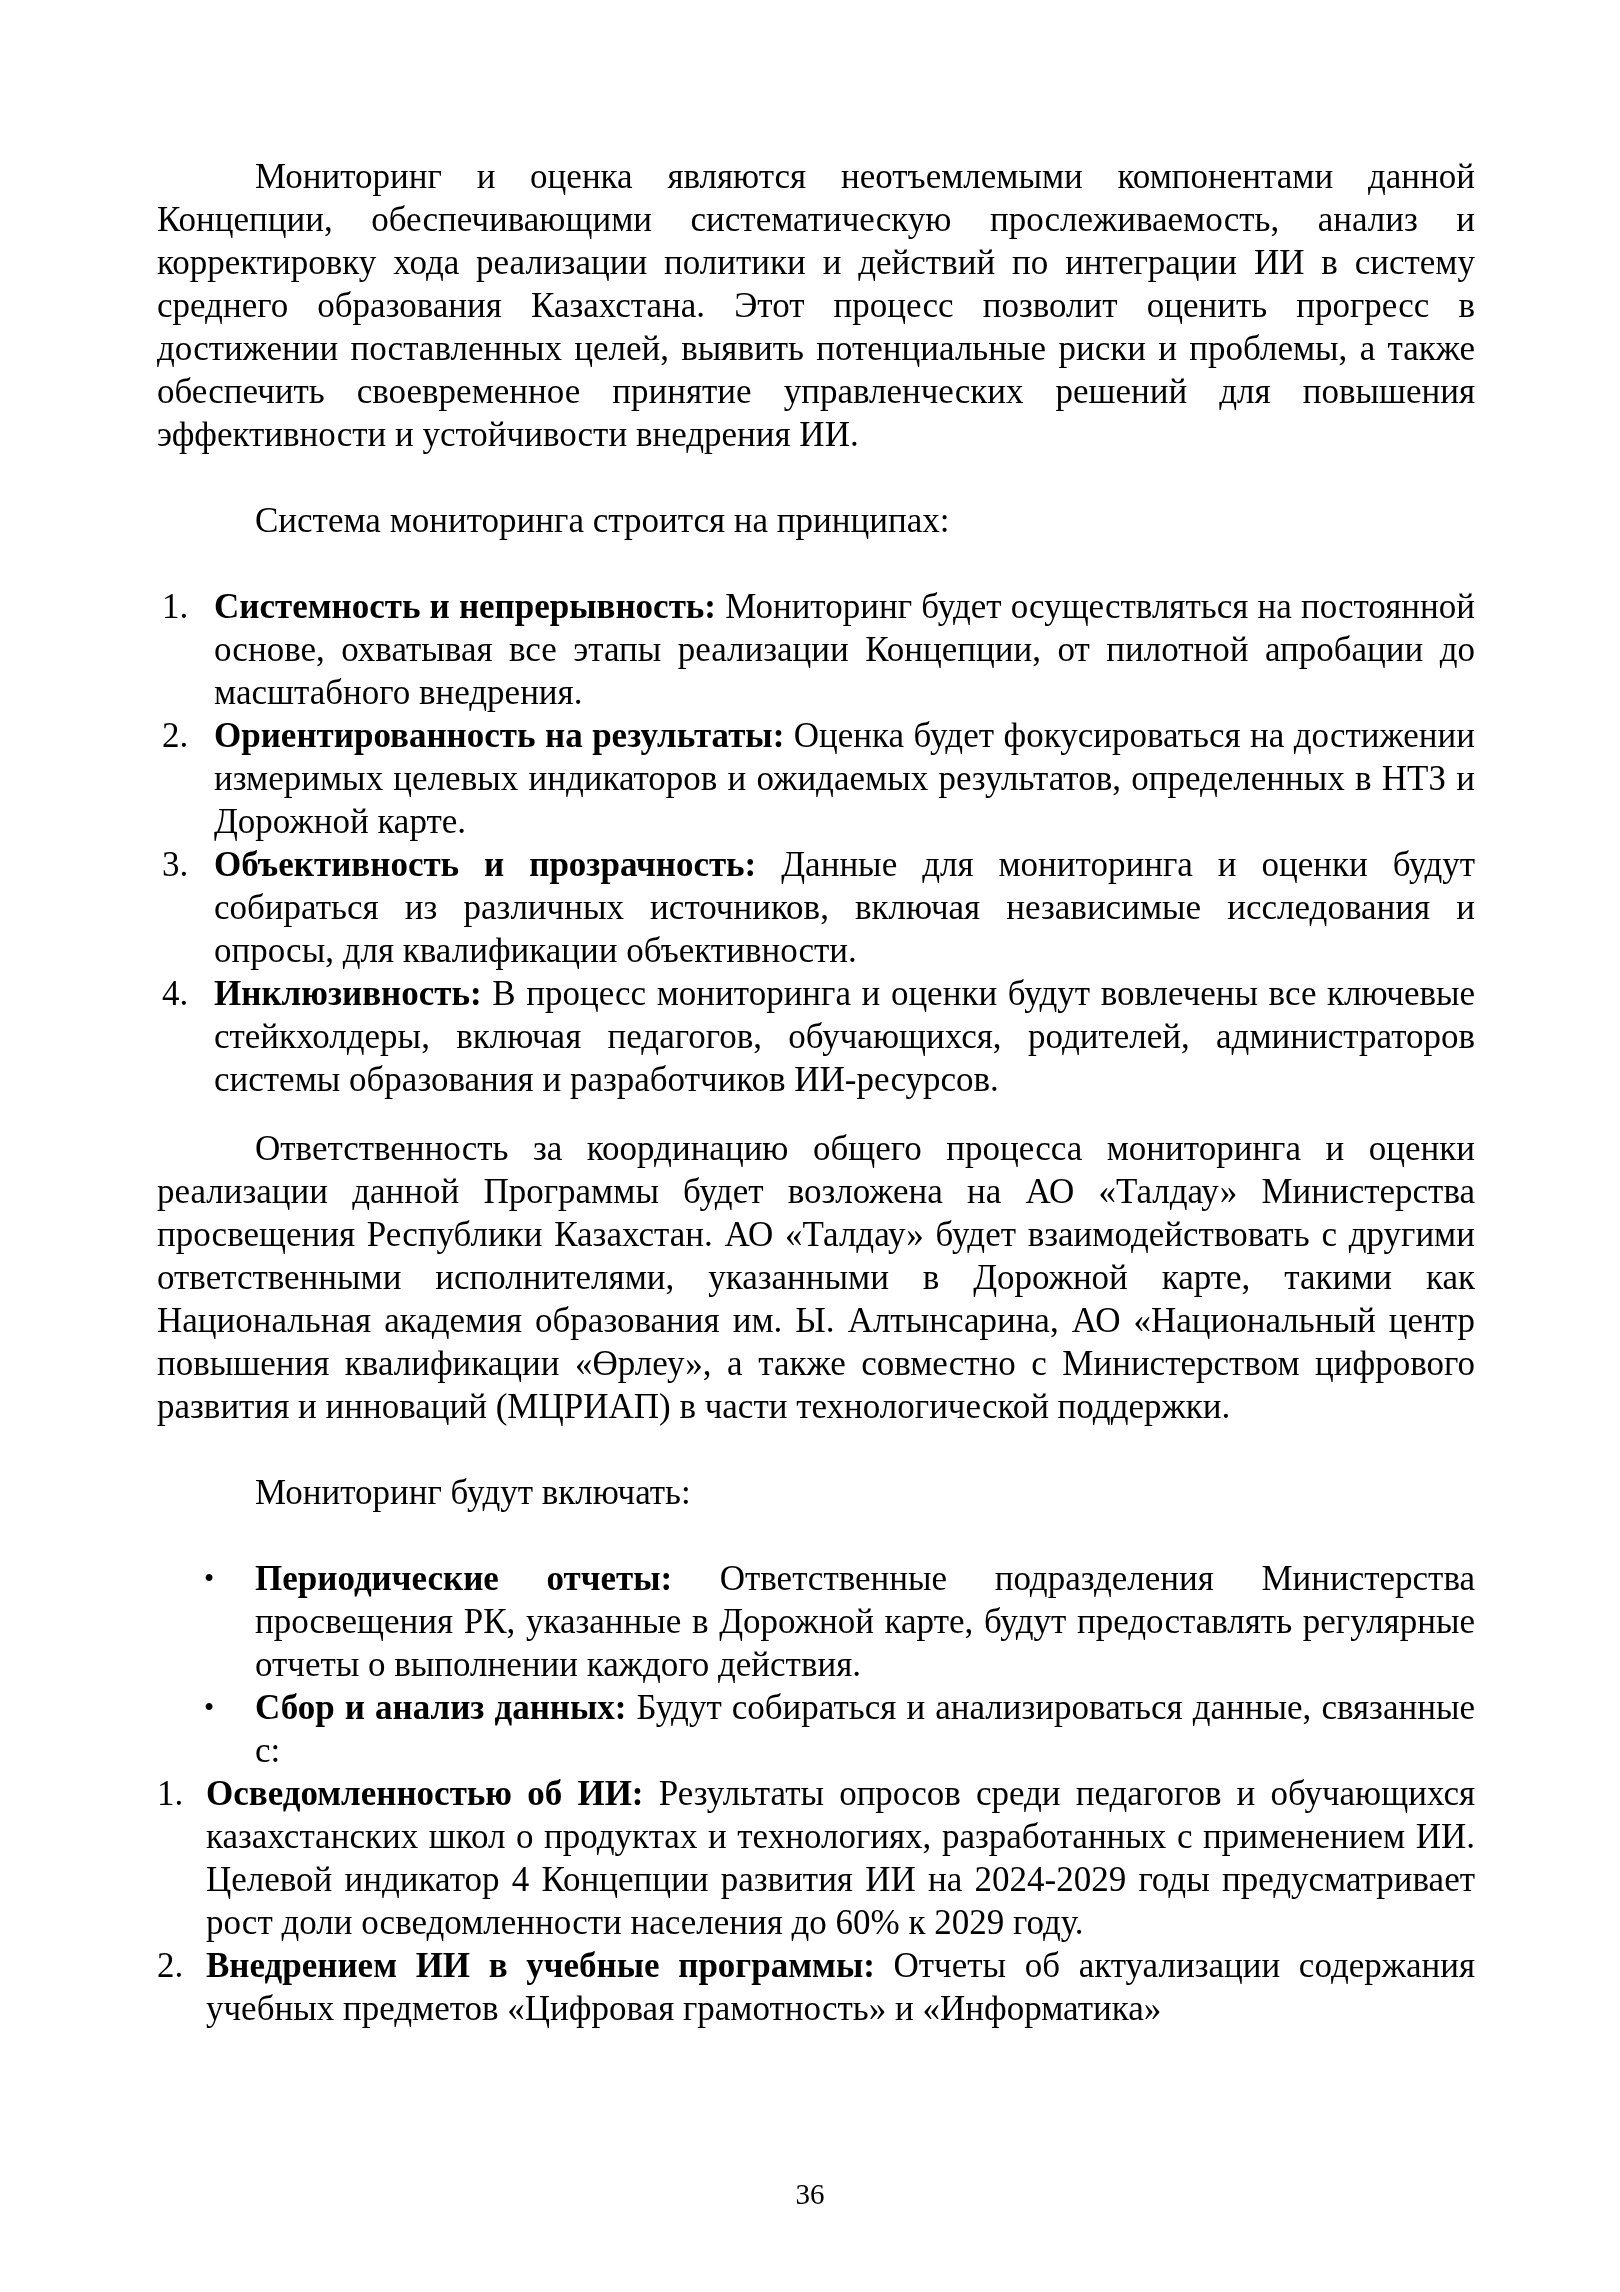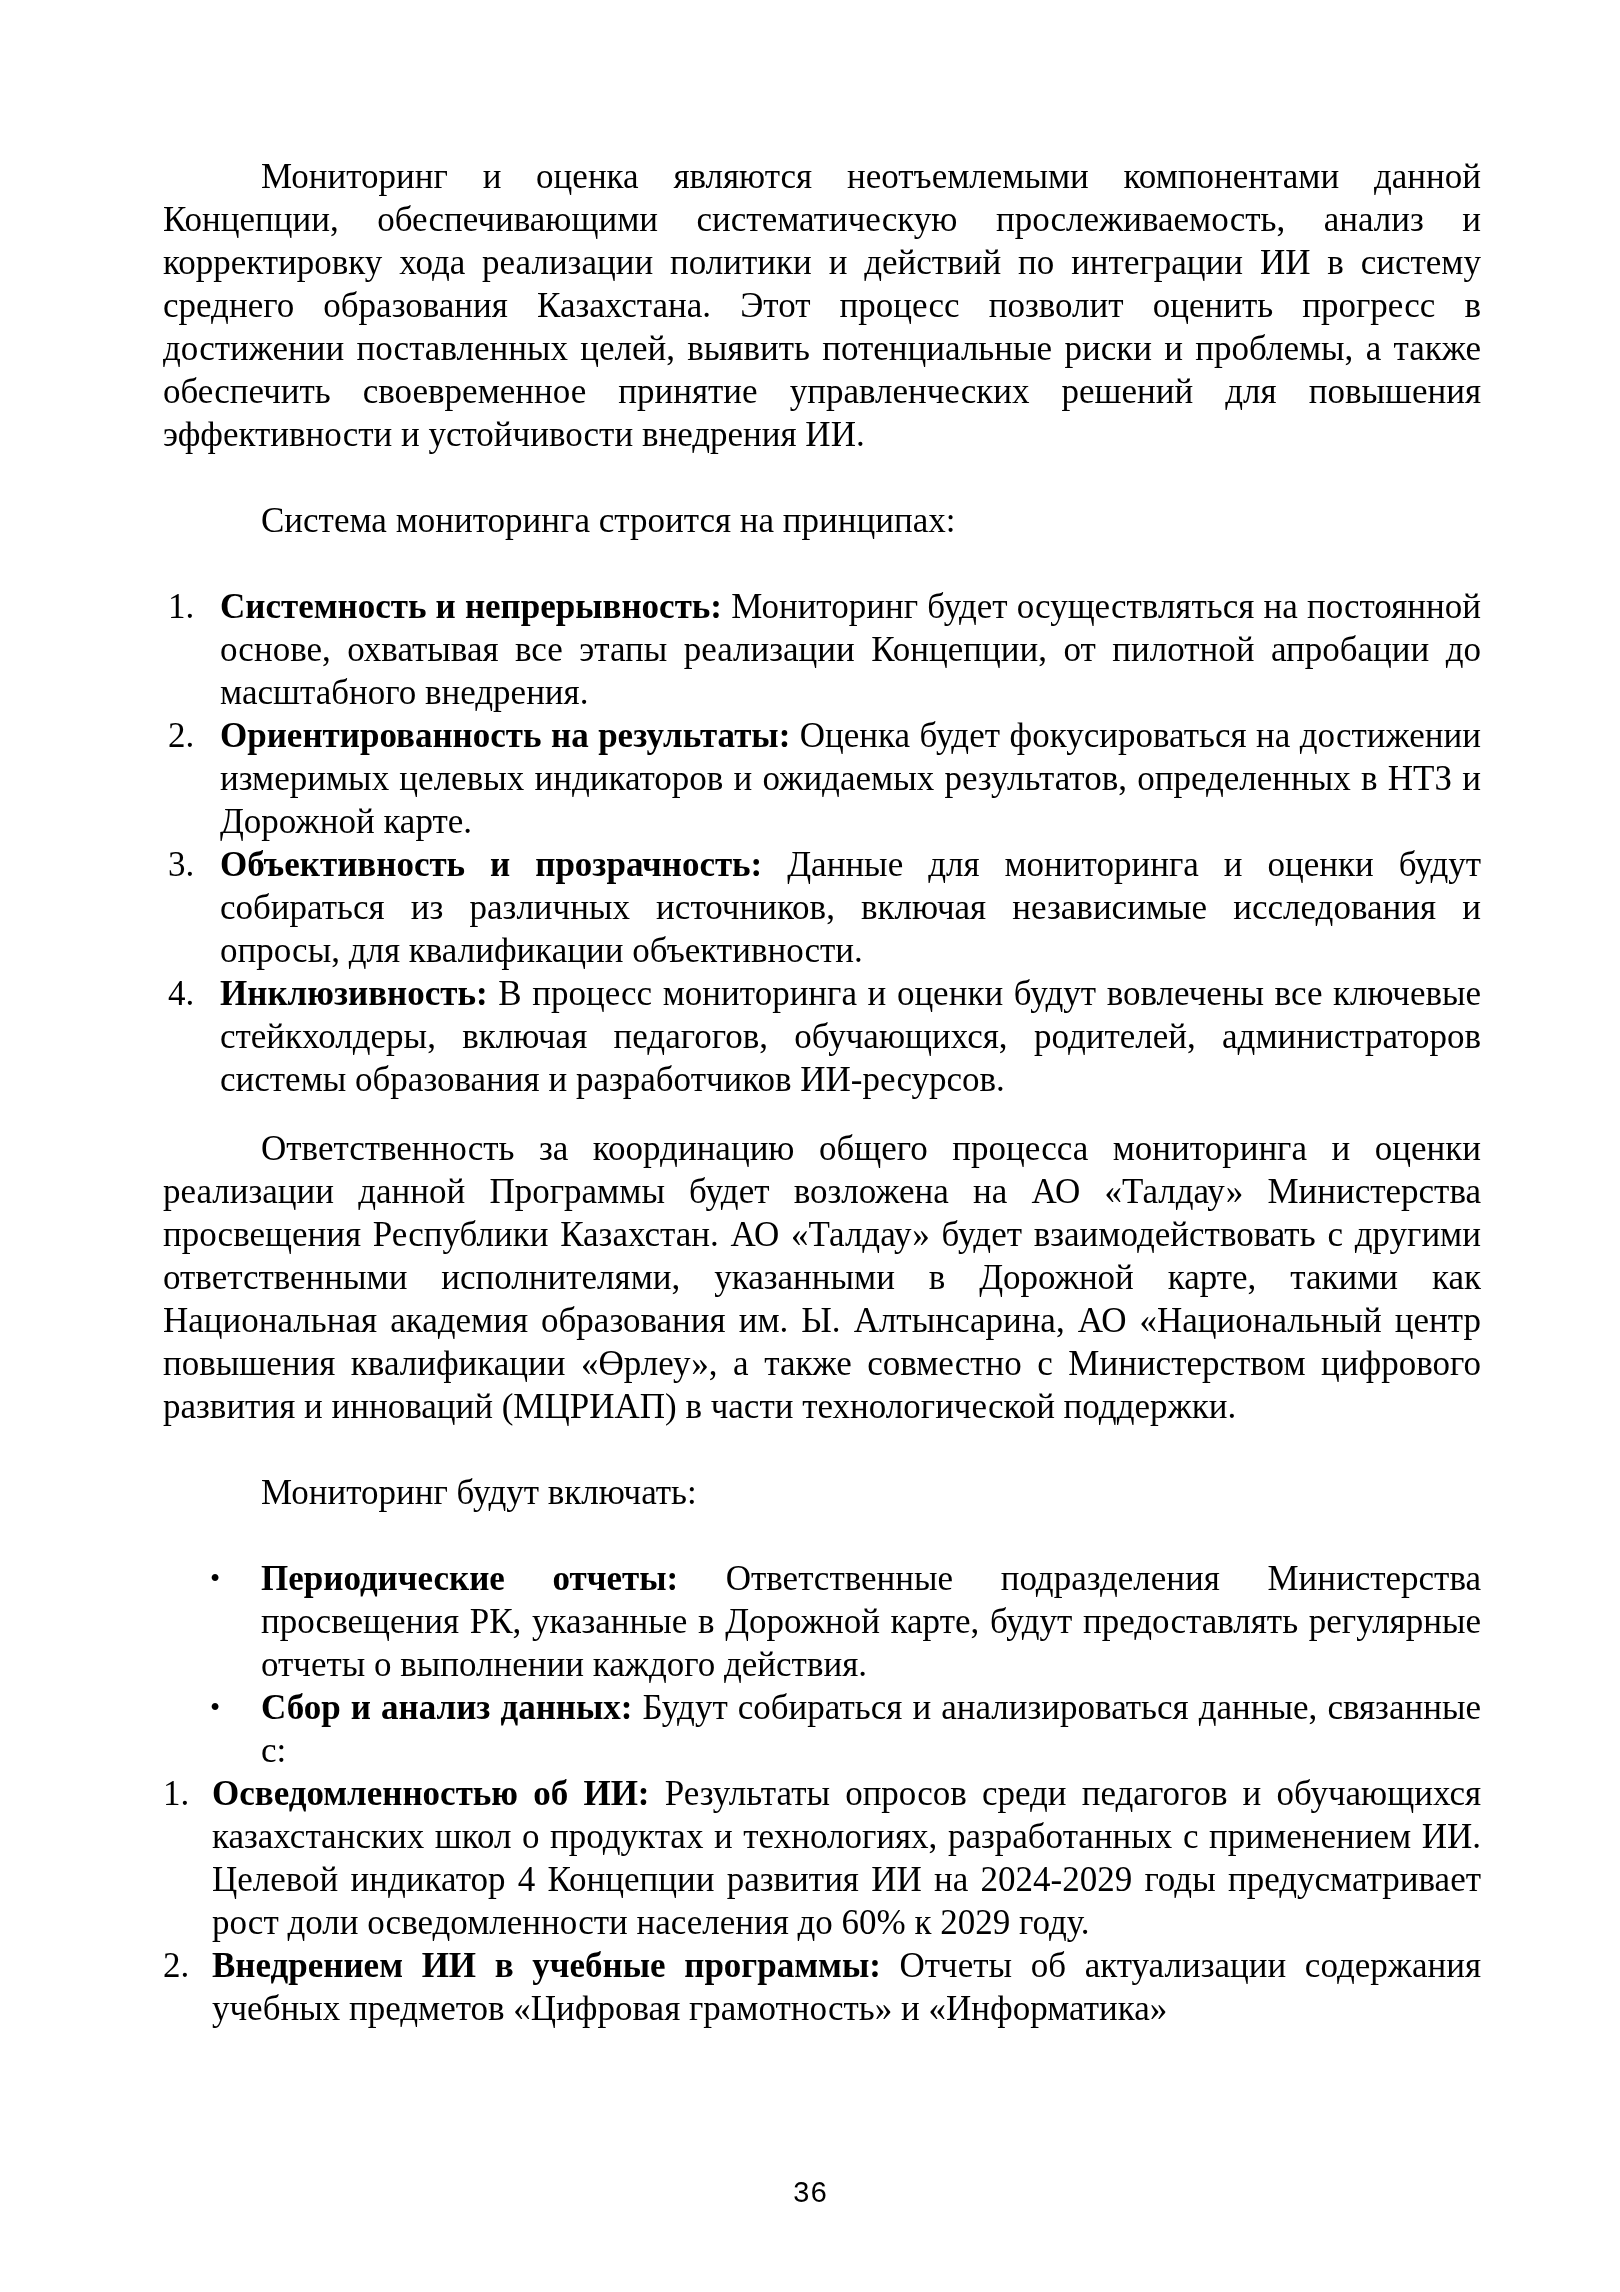--- a/index.html
+++ b/index.html
@@ -10,21 +10,21 @@
     body {
       width: 1620px;
       height: 2293px;
       position: relative;
       overflow: hidden;
       font-family: "Liberation Serif", "DejaVu Serif", serif;
       color: #000000;
     }
     .page {
       position: absolute;
-      left: 163px;
+      left: 157px;
       top: 155px;
       width: 1318px;
       font-size: 35px;
       line-height: 43px;
     }
     p {
       margin: 0;
       text-align: justify;
       text-align-last: left;
     }
@@ -78,21 +78,21 @@
       left: 0px;
       top: 0;
     }
     .page-number {
       position: absolute;
       left: 0;
       width: 1620px;
       top: 2178px;
       text-align: center;
       font-size: 29px;
-      font-family: Liberation Mono, monospace;
+      font-family: Liberation Serif, serif;
     }
   </style>
 </head>
 <body>
 
 <div class="page">
 
   <p class="indent gap-after">Мониторинг и оценка являются неотъемлемыми компонентами данной Концепции, обеспечивающими систематическую прослеживаемость, анализ и корректировку хода реализации политики и действий по интеграции ИИ в систему среднего образования Казахстана. Этот процесс позволит оценить прогресс в достижении поставленных целей, выявить потенциальные риски и проблемы, а также обеспечить своевременное принятие управленческих решений для повышения эффективности и устойчивости внедрения ИИ.</p>
 
   <p class="indent gap-after">Система мониторинга строится на принципах:</p>

